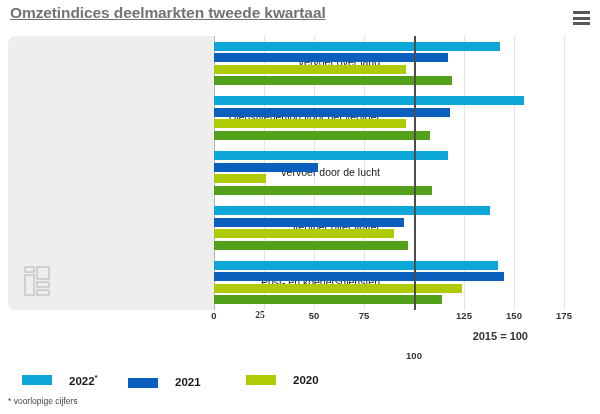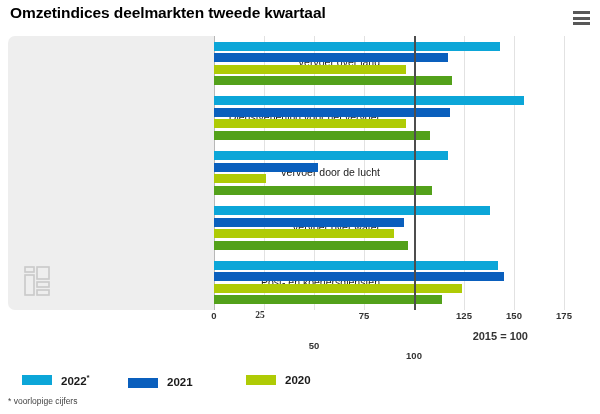--- a/index.html
+++ b/index.html
@@ -25,22 +25,23 @@
     position: absolute;
     left: 0; top: 0;
     width: 600px; height: 36px;
   }
   .chart-title {
     position: absolute;
     left: 10px; top: 4px;
     font-size: 15.5px;
     font-weight: bold;
     letter-spacing: -0.1px;
-    color: #000000;
-    white-space: nowrap;
+    color: #737373;
+    white-space: nowrap;
+    text-decoration: underline;
   }
   .menu-icon {
     position: absolute;
     right: 10px; top: 11px;
     width: 17px; height: 14px;
     display: flex;
     flex-direction: column;
     justify-content: space-between;
     cursor: pointer;
   }
@@ -129,20 +130,21 @@
     position: absolute;
     left: 8px; top: 372px;
     width: 584px; height: 16px;
   }
   .legend-item {
     position: absolute;
     top: 0;
     display: flex;
     align-items: center;
     height: 16px;
+    gap: 8px;
   }
   .legend-swatch {
     width: 30px; height: 10px;
     margin-right: 9px;
   }
   .legend-text {
     font-size: 11.5px;
     font-weight: bold;
     color: #1a1a1a;
     white-space: nowrap;
@@ -221,21 +223,21 @@
         <div class="bar" title="Post- en koeriersdiensten 2022*: 142" style="left: 206px; top: 224.85px; width: 284px; background: rgb(12, 166, 216);"></div>
         <div class="bar" title="Post- en koeriersdiensten 2021: 145" style="left: 206px; top: 236.35px; width: 290px; background: rgb(10, 95, 189);"></div>
         <div class="bar" title="Post- en koeriersdiensten 2020: 124" style="left: 206px; top: 247.85px; width: 248px; background: rgb(175, 203, 5);"></div>
         <div class="bar" title="Post- en koeriersdiensten 2019: 114" style="left: 206px; top: 259.35px; width: 228px; background: rgb(83, 161, 26);"></div>
       </div>
   </div>
 
   <div class="xaxis" id="xaxis">
       <div class="tick-label" style="left: 206px;">0</div>
       <div class="tick-label" style="left: 252px; font-family: Liberation Serif, serif;">25</div>
-      <div class="tick-label" style="left: 306px; margin-top: 30px;">50</div>
+      <div class="tick-label" style="left: 306px;">50</div>
       <div class="tick-label" style="left: 356px;">75</div>
       <div class="tick-label" style="left: 406px; margin-top: 40px;">100</div>
       <div class="tick-label" style="left: 456px;">125</div>
       <div class="tick-label" style="left: 506px;">150</div>
       <div class="tick-label" style="left: 556px;">175</div>
     </div>
   <div class="axis-note">2015 = 100</div>
 
   <div class="legend" id="legend">
       <div class="legend-item" style="left: 14px;">

